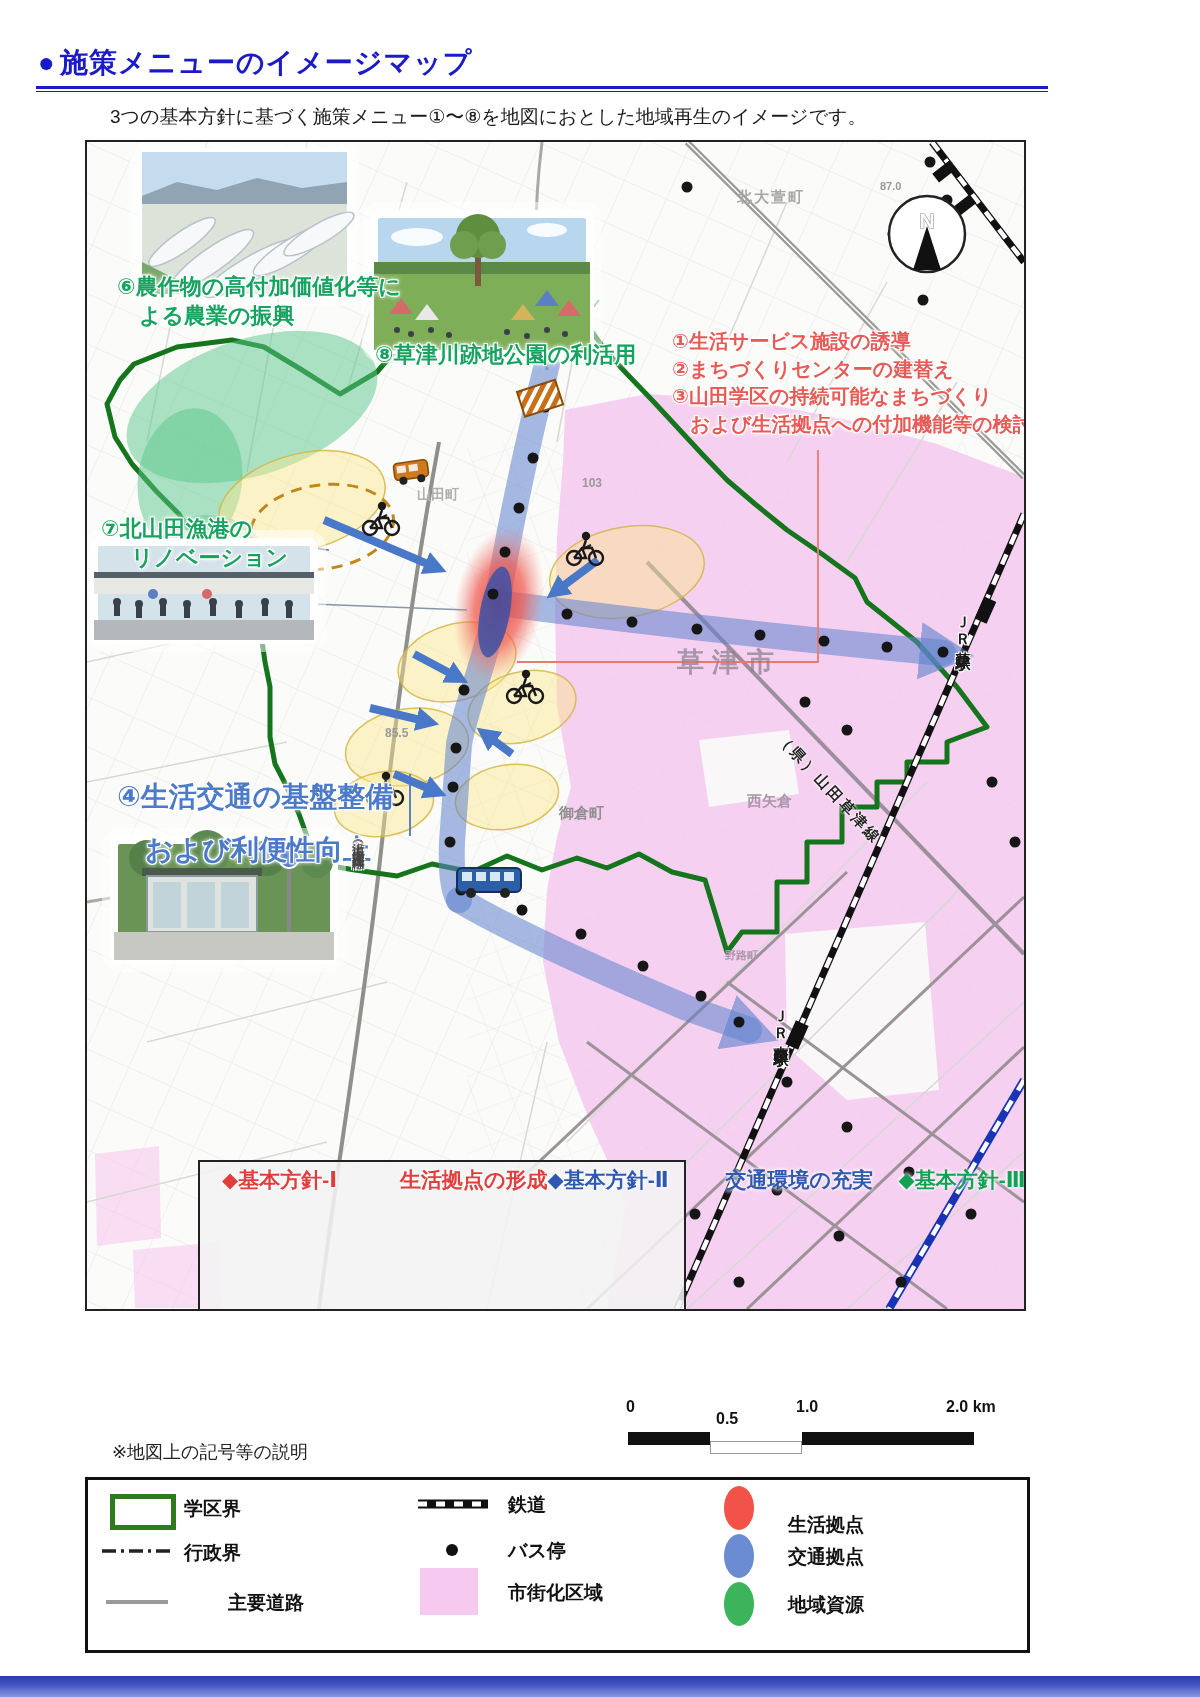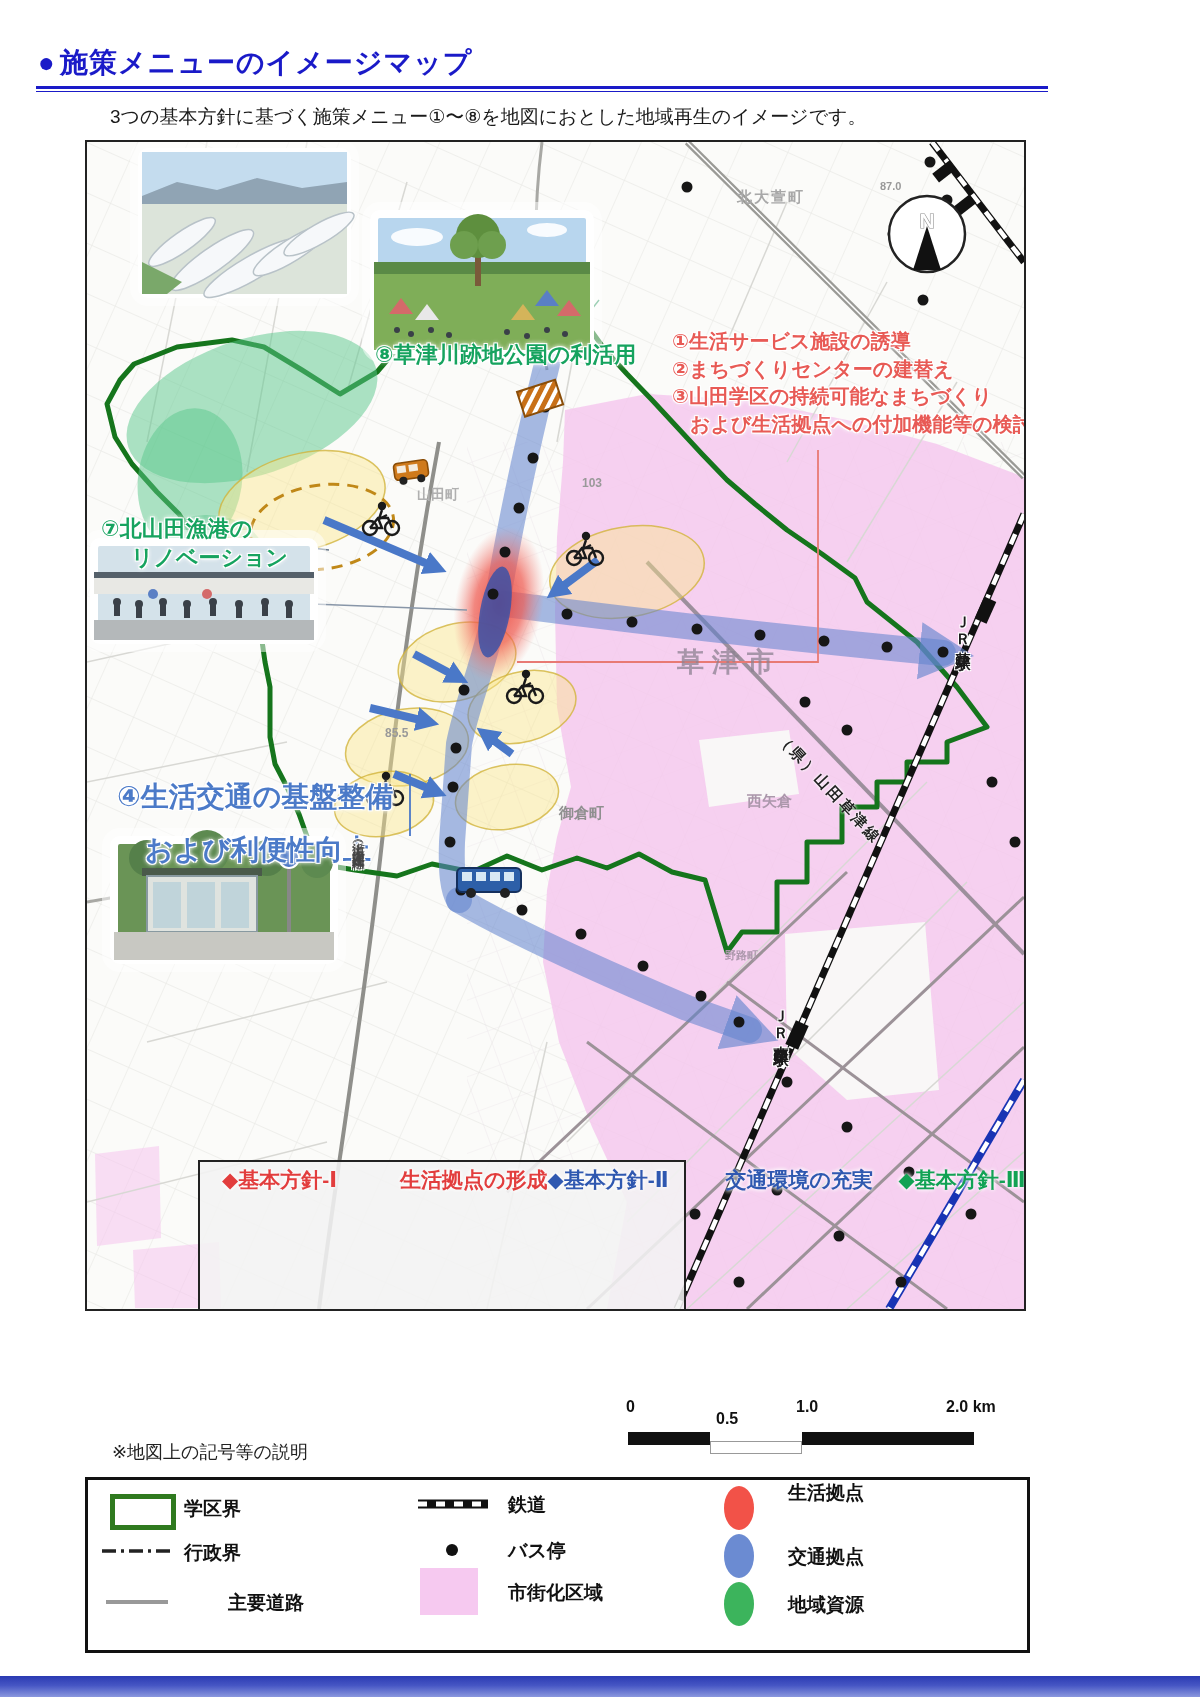--- a/index.html
+++ b/index.html
@@ -384,20 +384,24 @@
       <rect x="27" y="790" width="220" height="28" fill="#c8c8c2"></rect>
     </g>
 
     <g>
       <circle cx="840" cy="92" r="38" fill="#fff" stroke="#222" stroke-width="2.5"></circle>
       <text x="840" y="86" text-anchor="middle" font-size="21" font-weight="bold" fill="#fff" stroke="#909090" stroke-width="1.2" paint-order="stroke">N</text>
       <path d="M840,84 L826,128 L854,128 Z" fill="#111"></path>
     </g>
   </svg>
 
+  <div class="anno green" style="left:30px;top:130px;">
+    <div>⑥農作物の高付加価値化等に</div>
+    <div class="ind">よる農業の振興</div>
+  </div>
   <div class="anno green" style="left:288px;top:198px;">
     <div>⑧草津川跡地公園の利活用</div>
   </div>
   <div class="anno green" style="left:14px;top:372px;">
     <div>⑦北山田漁港の</div>
     <div class="ind" style="padding-left:30px;">リノベーション</div>
   </div>
   <div class="anno red" style="left:585px;top:186px;">
     <div>①生活サービス施設の誘導</div>
     <div>②まちづくりセンターの建替え</div>
@@ -467,20 +471,20 @@
   </svg>
   <span class="lab" style="left:420px;top:12px;">鉄道</span>
   <svg width="16" height="16" style="position:absolute;left:356px;top:62px;">
     <circle cx="8" cy="8" r="6" fill="#111"></circle>
   </svg>
   <span class="lab" style="left:420px;top:58px;">バス停</span>
   <div class="sw-urban"></div>
   <span class="lab" style="left:420px;top:100px;">市街化区域</span>
 
   <div class="ellipse e-life" style="left:636px;top:6px;"></div>
-  <span class="lab" style="left:700px;top:0;">生活拠点</span>
+  <span class="lab" style="left:700px;top:32px;">生活拠点</span>
   <div class="ellipse e-transport" style="left:636px;top:54px;"></div>
   <span class="lab" style="left:700px;top:64px;">交通拠点</span>
   <div class="ellipse e-resource" style="left:636px;top:102px;"></div>
   <span class="lab" style="left:700px;top:112px;">地域資源</span>
 </div>
 
 <div class="abs bottombar"></div>
 
 </body></html>

